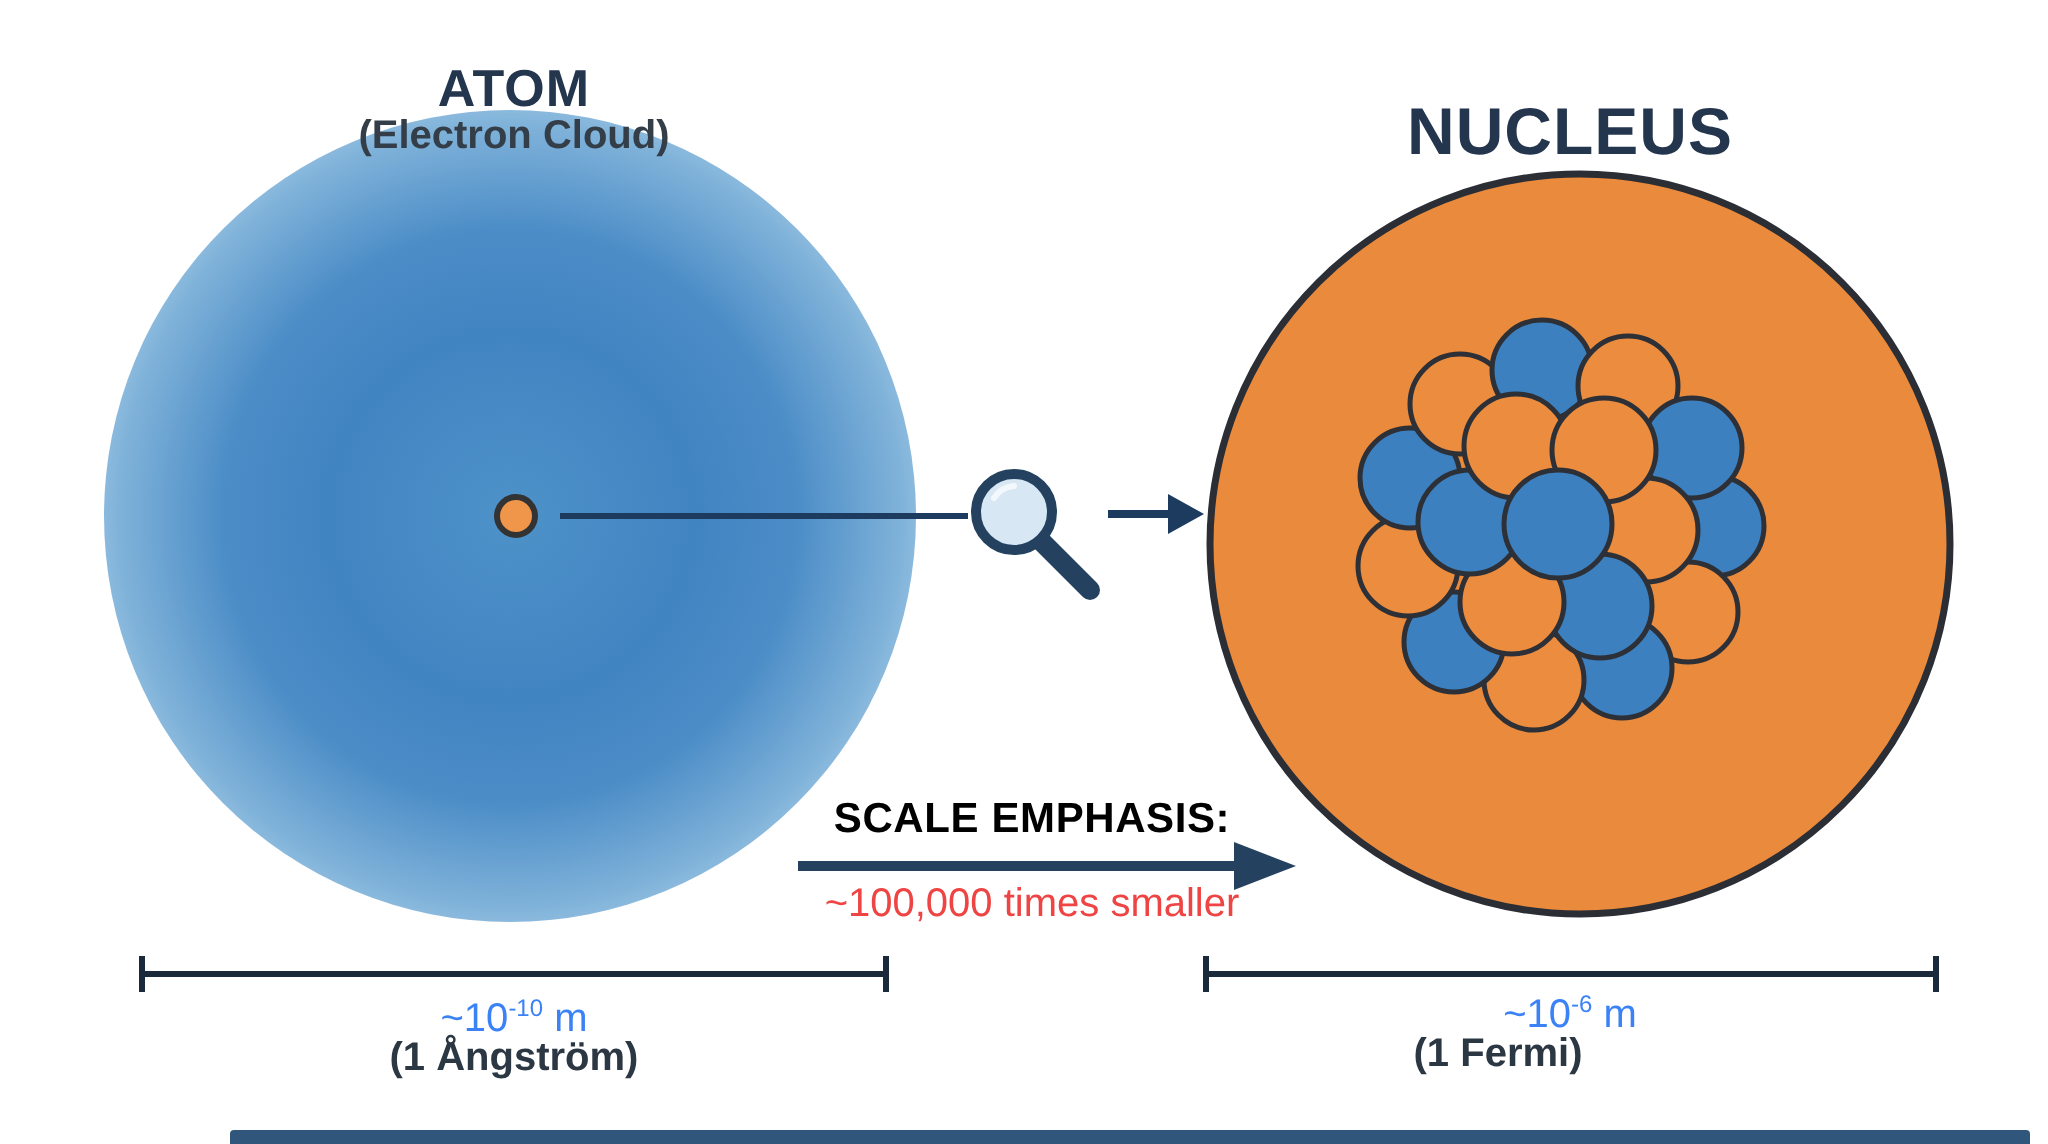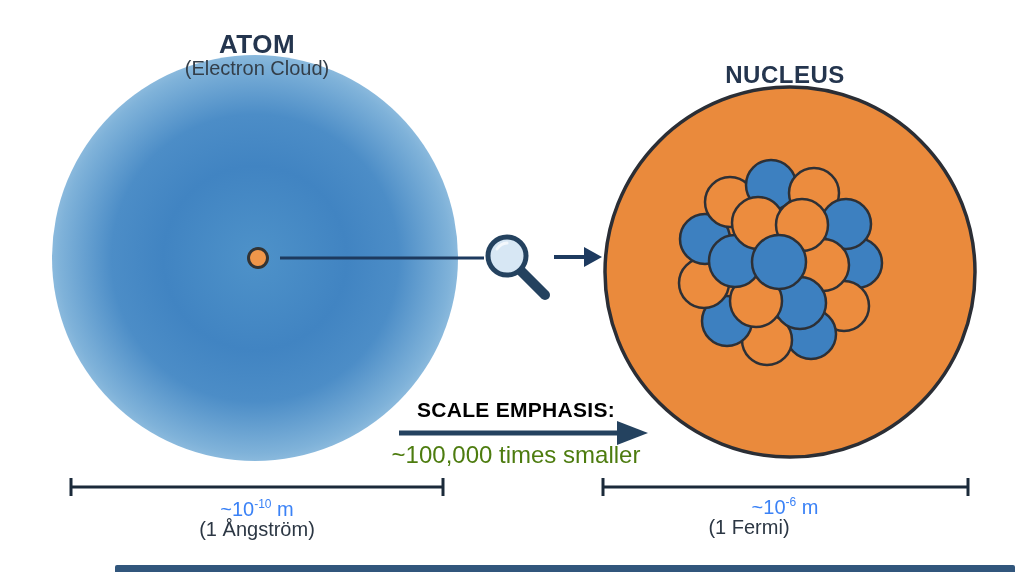--- a/index.html
+++ b/index.html
@@ -15,24 +15,25 @@
 
   .title {
     font-weight: bold;
     font-size: 26px;
     color: #24354e;
     letter-spacing: 0.5px;
   }
   .subtitle {
     font-size: 20px;
     color: #333e49;
+    font-weight: bold;
   }
   #atom-title     { left: 107px; top: 29px;  width: 300px; }
   #atom-subtitle  { left: 107px; top: 57px;  width: 300px; }
-  #nucleus-title  { left: 635px; top: 61px;  width: 300px; font-size: 24px; }
+  #nucleus-title  { left: 635px; top: 47px;  width: 300px; font-size: 33px; }
 
   
   #electron-cloud {
     left: 52px; top: 55px; width: 406px; height: 406px;
     border-radius: 50%;
     background: radial-gradient(circle at 50% 50%,
       #4e92c9 0%, #4184c2 32%, #4c8dc7 50%, #7fb2d9 68%,
       #b8d7ec 82%, #e9f3fa 93%, rgba(255,255,255,0) 100%);
   }
   #nucleus-dot {
@@ -44,34 +45,35 @@
 
   #diagram-svg { left: 0; top: 0; }
 
   .emphasis-heading {
     font-weight: bold;
     font-size: 21px;
     color: #000000;
     letter-spacing: 0.3px;
   }
   .emphasis-sub {
-    font-size: 24px;
-    color: #4d7c0f;
+    font-size: 20px;
+    color: #ef4444;
   }
   #scale-emphasis-heading { left: 366px; top: 398px; width: 300px; }
   #scale-emphasis-sub     { left: 356px; top: 441px; width: 320px; }
 
   .scale-value {
     font-size: 20px;
     color: #3b82f6;
   }
   .scale-value sup { font-size: 0.6em; }
   .scale-unit {
     font-size: 20px;
     color: #2c3744;
+    font-weight: bold;
   }
   #atom-scale-value    { left: 107px; top: 497px; width: 300px; }
   #atom-scale-unit     { left: 107px; top: 518px; width: 300px; }
   #nucleus-scale-value { left: 635px; top: 495px; width: 300px; }
   #nucleus-scale-unit  { left: 599px; top: 516px; width: 300px; }
 
   #footer-bar {
     left: 115px; bottom: 0; width: 900px; height: 7px;
     background: #31567c;
     border-radius: 2px 2px 0 0;

